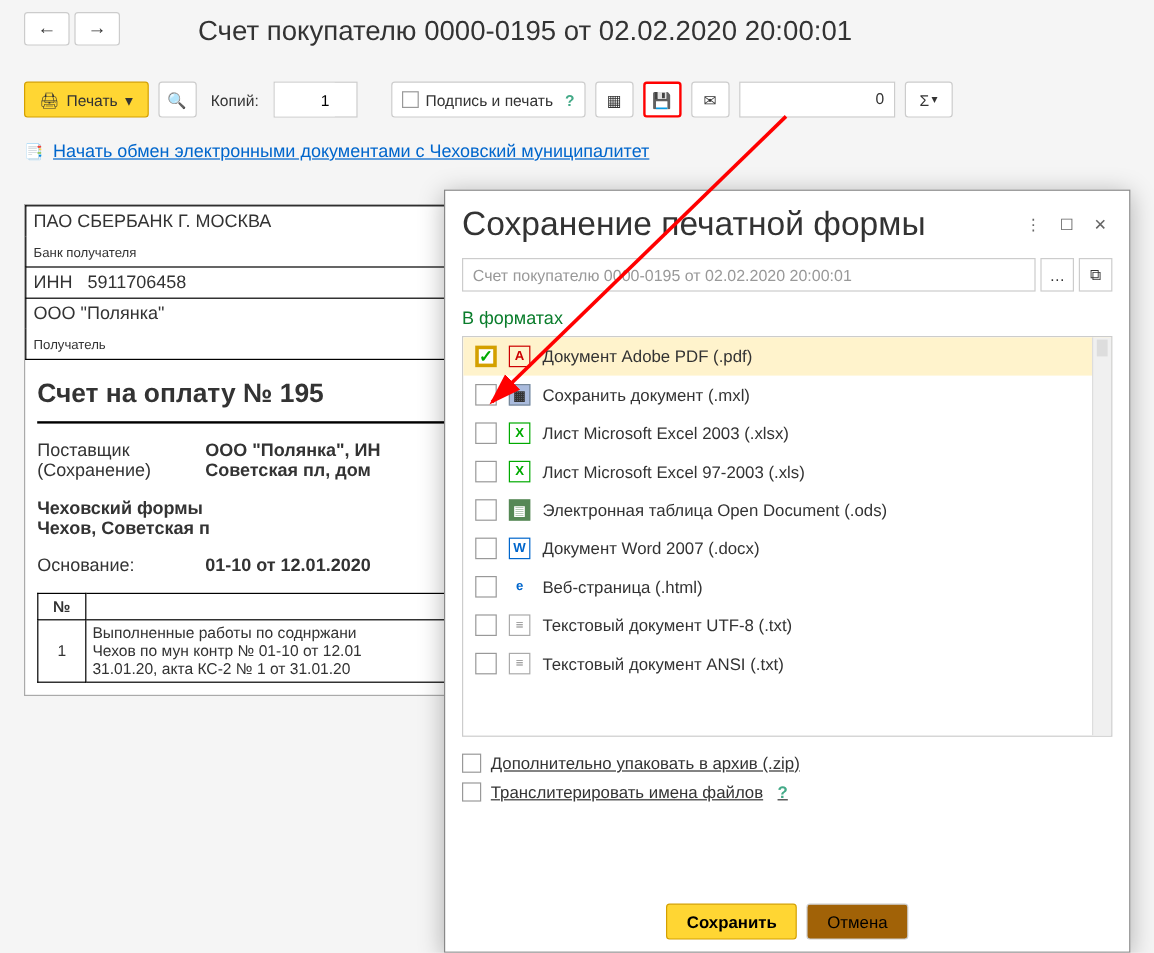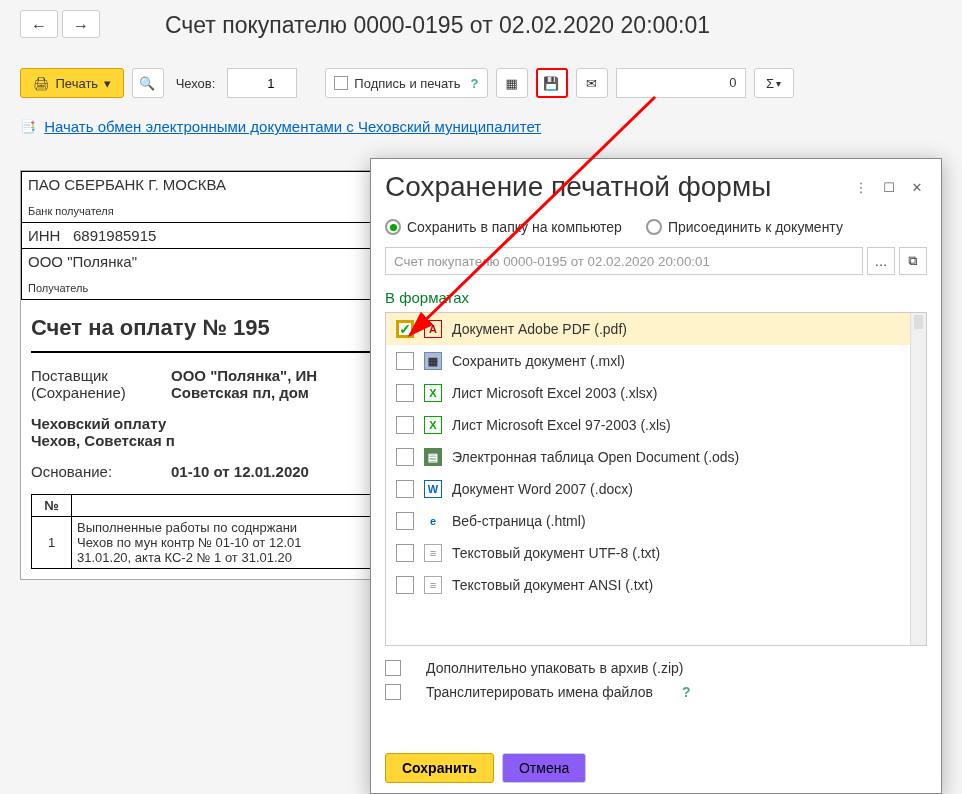--- a/index.html
+++ b/index.html
@@ -61,27 +61,27 @@
 
 .format-list { margin: 0 14px; border: 1px solid #ccc; height: 334px; overflow-y: auto; position: relative; }
 .format-item { display: flex; align-items: center; padding: 7px 10px; gap: 10px; cursor: pointer; font-size: 14px; }
 .format-item.selected { background: #fff3cc; }
 .fmt-check { width: 18px; height: 18px; border: 1px solid #999; background: #fff; display: flex; align-items: center; justify-content: center; }
 .fmt-check.on { border: 3px solid #d4a000; background: #fff; }
 .fmt-check.on::after { content: '✓'; color: #0a0; font-weight: bold; font-size: 14px; }
 .fmt-icon { width: 18px; height: 18px; display: flex; align-items: center; justify-content: center; font-size: 11px; font-weight: bold; }
 
 .extra-opts { padding: 10px 14px; }
-.extra-opt { display: flex; align-items: center; gap: 25px; padding: 4px 0; font-size: 14px; }
+.extra-opt { display: flex; align-items: center; gap: 8px; padding: 4px 0; font-size: 14px; text-decoration: underline; }
 .chk { width: 16px; height: 16px; border: 1px solid #999; background: #fff; }
 
-.dialog-footer { padding: 10px 14px; display: flex; justify-content: flex-start; gap: 8px; margin-top: auto; }
+.dialog-footer { padding: 10px 14px; display: flex; justify-content: center; gap: 8px; margin-top: auto; }
 .btn { padding: 6px 16px; border-radius: 3px; cursor: pointer; font-size: 14px; }
 .btn-primary { background: #ffd633; border: 1px solid #d4a000; font-weight: bold; }
-.btn-secondary { background: #8b5cf6; border: 1px solid #ccc; }
+.btn-secondary { background: #a16207; border: 1px solid #ccc; }
 
 .arrow-line { position: absolute; top: 95px; left: 405px; pointer-events: none; z-index: 100; }
 
 .scrollbar-fake { position: absolute; right: 0; top: 0; bottom: 0; width: 16px; background: #f0f0f0; border-left: 1px solid #ddd; }
 .scrollbar-fake::before { content: ''; position: absolute; top: 2px; left: 3px; right: 3px; height: 14px; background: #ddd; }
 </style>
 </head>
 <body>
 
 <div class="nav-buttons">
@@ -93,21 +93,21 @@
 
 <div class="toolbar">
   <div class="print-btn">
     <span>🖨</span>
     <span>Печать</span>
     <span>▾</span>
   </div>
   <div class="icon-btn">
     <span>🔍</span>
   </div>
-  <span class="copies-label">Чехов:</span>
+  <span class="copies-label">Копий:</span>
   <div class="copies-field">
     <input type="text" value="1" style="">
   </div>
   <div style="width:12px"></div>
   <div class="sign-btn">
     <span class="checkbox-small"></span>
     <span>Подпись и печать</span>
     <span class="help-icon">?</span>
   </div>
   <div class="icon-btn">
@@ -134,21 +134,21 @@
 <div class="document">
   <table class="bank-table">
     <tbody>
         <tr>
           <td colspan="2" style="border-bottom:none"><span>ПАО СБЕРБАНК Г. МОСКВА</span></td>
         </tr>
     <tr>
           <td colspan="2" style="border-top:none"><span class="small-label">Банк получателя</span></td>
         </tr>
     <tr>
-      <td><span>ИНН</span>&nbsp;&nbsp;&nbsp;<span>6891985915</span></td>
+      <td><span>ИНН</span>&nbsp;&nbsp;&nbsp;<span>5911706458</span></td>
       <td style="width:40px"><span>КПП</span></td>
     </tr>
     <tr>
           <td colspan="2" style="border-bottom:none"><span>ООО "Полянка"</span></td>
         </tr>
     <tr>
           <td colspan="2" style="border-top:none"><span class="small-label">Получатель</span></td>
         </tr>
   </tbody>
     </table>
@@ -163,21 +163,21 @@
       <div>(Сохранение)</div>
     </div>
     <div>
       <div class="info-value">ООО "Полянка", ИН</div>
       <div class="info-value">Советская пл, дом </div>
     </div>
   </div>
   <div style="height:6px"></div>
   <div class="info-row">
     <div>
-      <div class="info-value">Чеховский оплату</div>
+      <div class="info-value">Чеховский формы</div>
       <div class="info-value">Чехов, Советская п</div>
     </div>
   </div>
   <div style="height:6px"></div>
   <div class="info-row">
     <div class="info-label">Основание:</div>
     <div class="info-value">01-10 от 12.01.2020</div>
   </div>
 
   <table class="items-table">
@@ -206,30 +206,20 @@
 </svg>
 
 <div class="dialog">
   <div class="dialog-header">
     <div class="dialog-title">Сохранение печатной формы</div>
     <div class="dialog-ctrl">⋮</div>
     <div class="dialog-ctrl">☐</div>
     <div class="dialog-ctrl">✕</div>
   </div>
 
-  <div class="radio-row">
-    <div class="radio-opt">
-      <span class="radio checked"></span>
-      <span>Сохранить в папку на компьютер</span>
-    </div>
-    <div class="radio-opt">
-      <span class="radio"></span>
-      <span>Присоединить к документу</span>
-    </div>
-  </div>
 
   <div class="filename-row">
     <input class="filename-input" value="Счет покупателю 0000-0195 от 02.02.2020 20:00:01" style="">
     <div class="small-btn">…</div>
     <div class="small-btn">⧉</div>
   </div>
 
   <div class="formats-label">В форматах</div>
 
   <div class="format-list">

